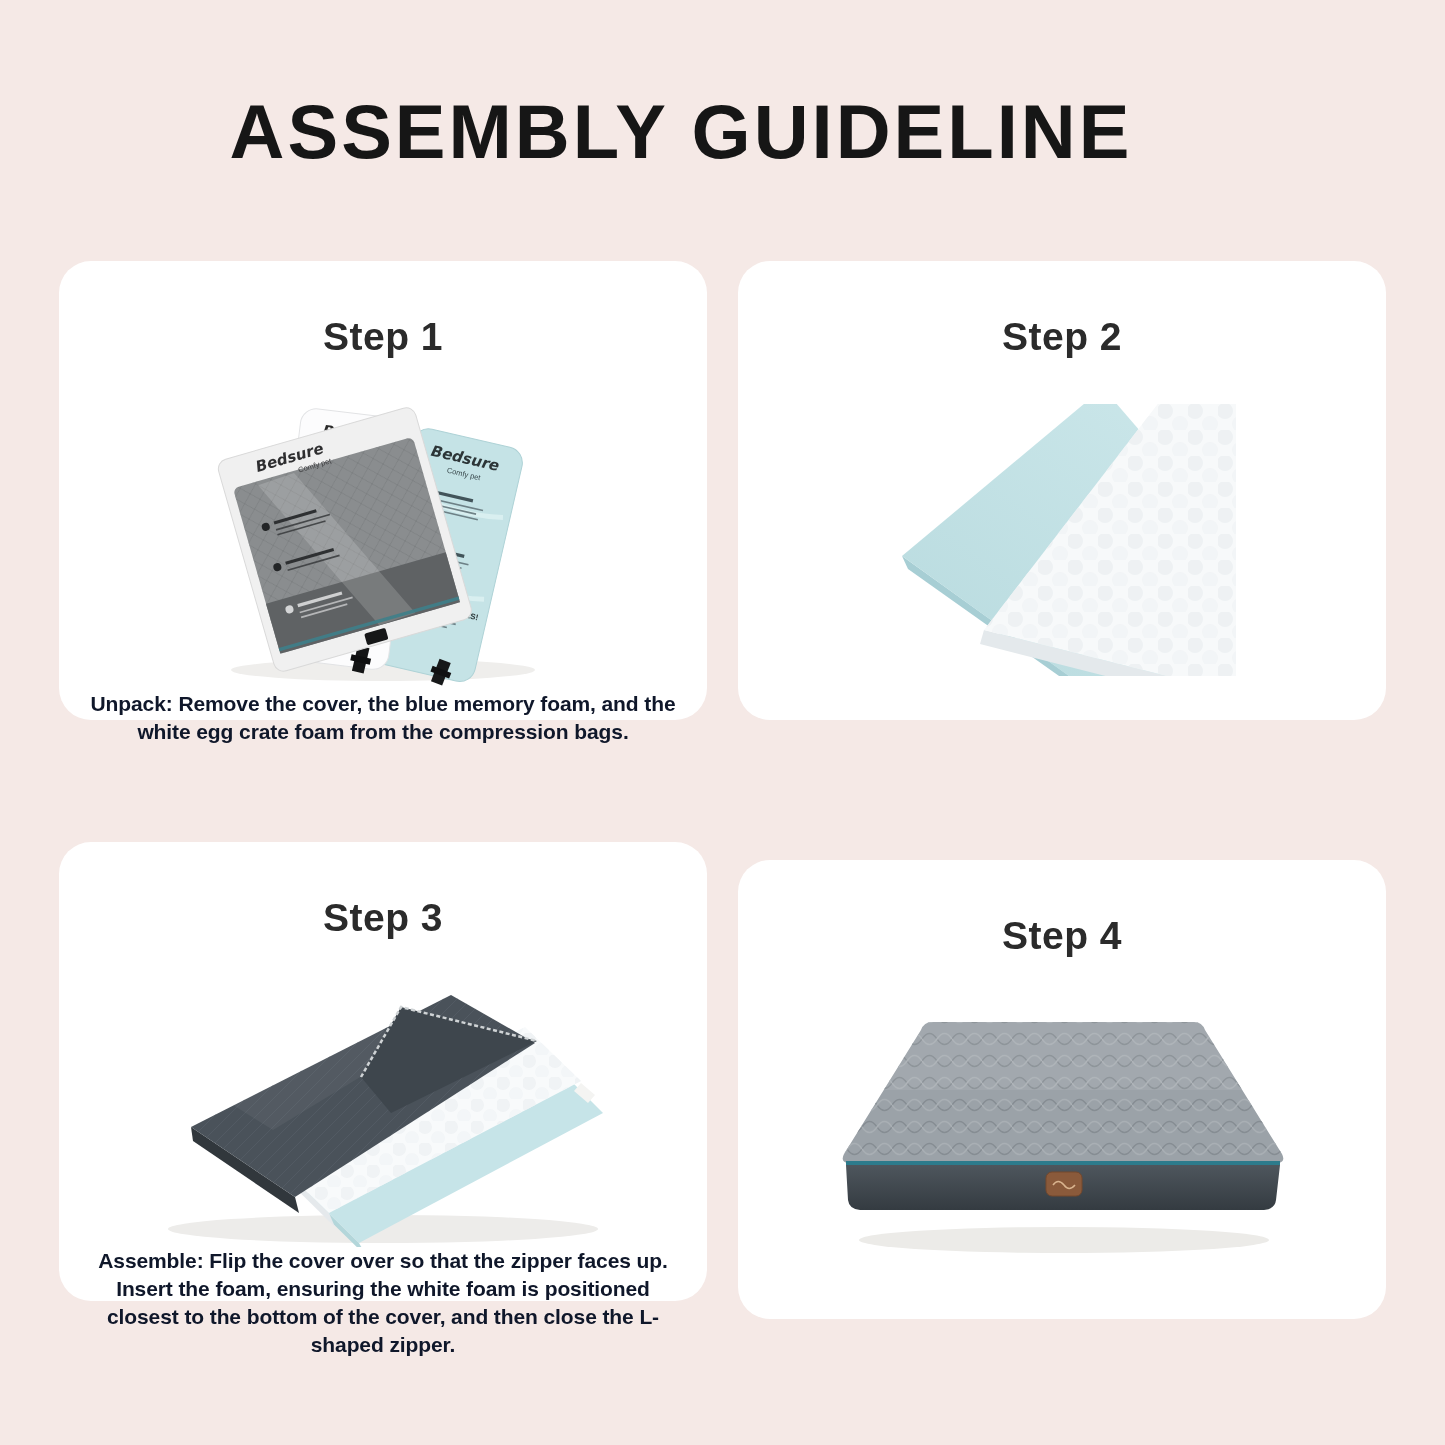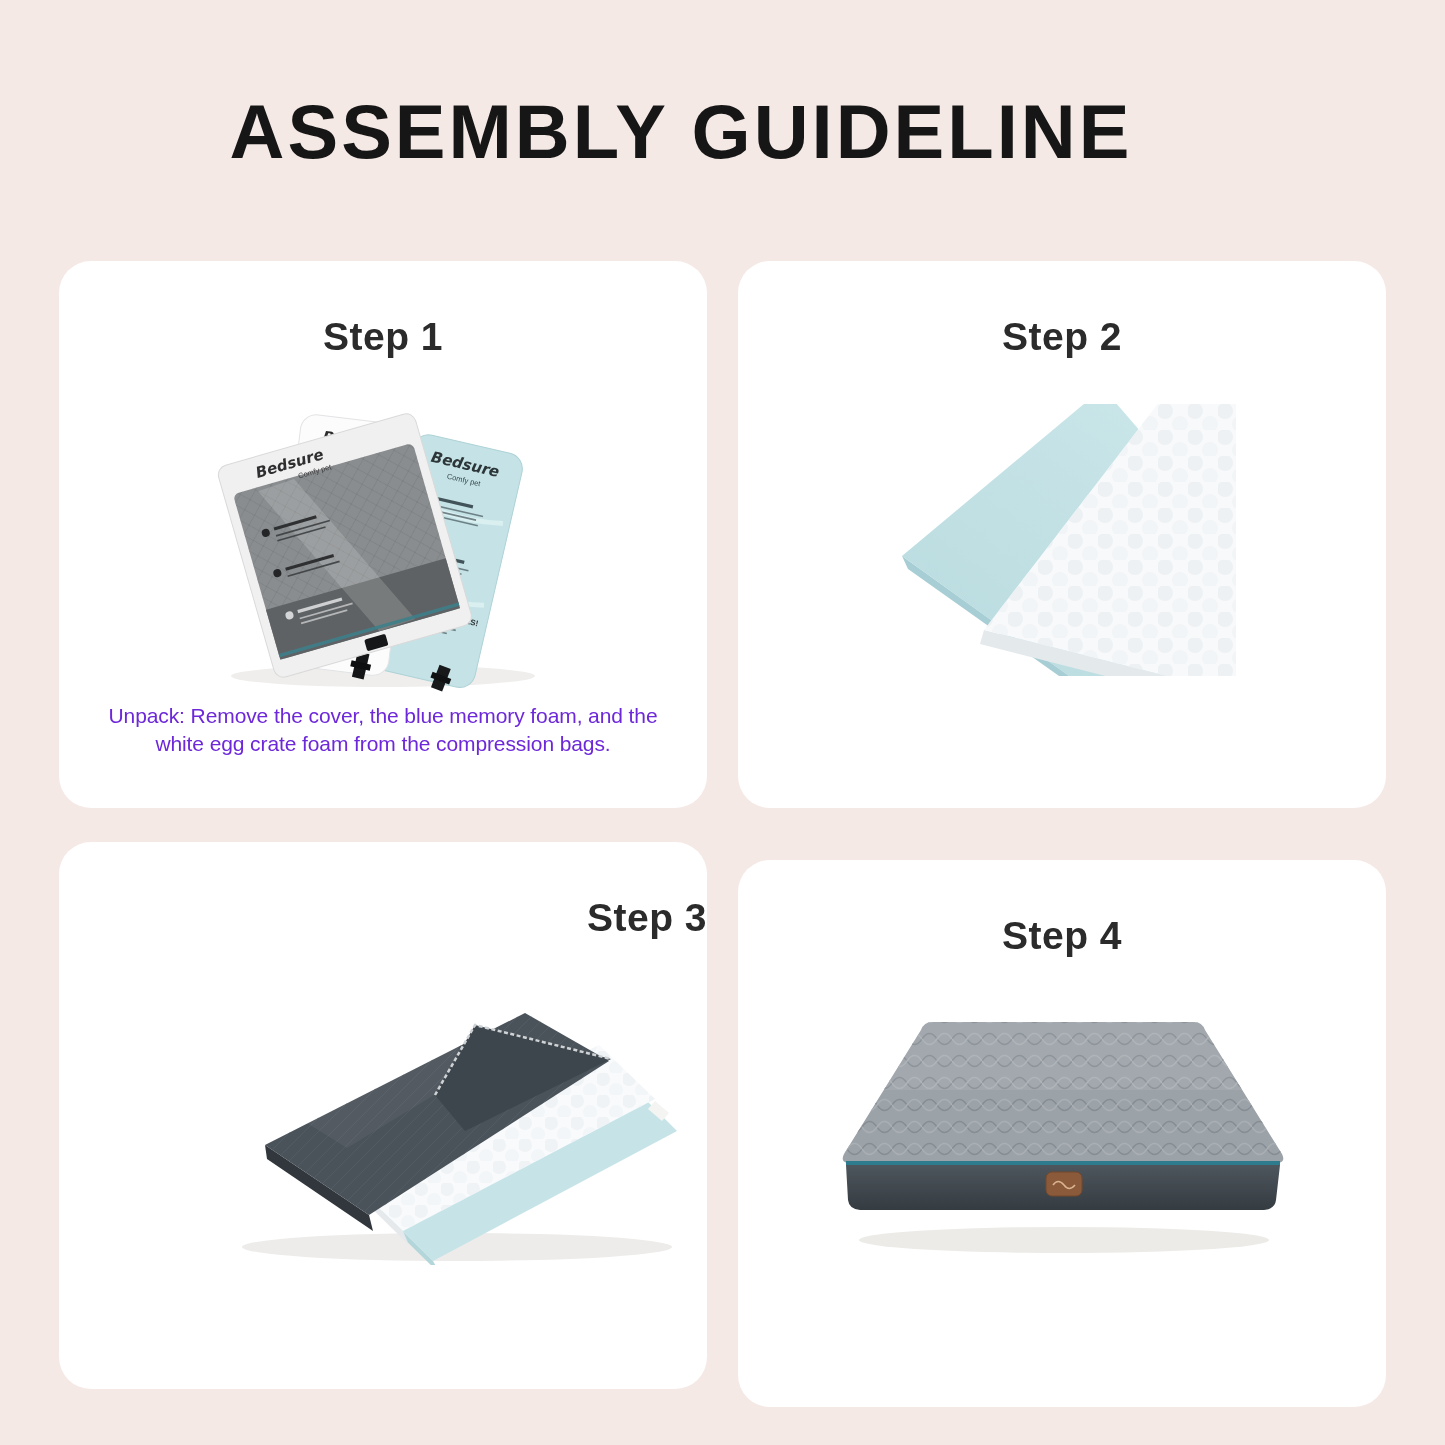--- a/index.html
+++ b/index.html
@@ -10,44 +10,45 @@
     position:relative;
     overflow:hidden;
   }
   .page-title {
     position:absolute; top:88px; left:0; width:1362px;
     text-align:center;
     font-size:76px; font-weight:700; letter-spacing:3px;
     color:#161616;
   }
   .card {
-    position:absolute; width:648px; height:547px;
+    position:absolute; width:648px; height:459px;
     background:#ffffff; border-radius:32px;
     display:flex; flex-direction:column; align-items:center;
   }
   .card.c1 { left:59px;  top:261px; }
   .card.c2 { left:738px; top:261px;gap:7px; }
-  .card.c3 { left:59px;  top:842px;align-items:flex-end; }
+  .card.c3 { left:59px;  top:842px; }
   .card.c4 { left:738px; top:842px;margin-top:18px; }
   .step-label {
     margin-top:54px;
     font-size:39px; font-weight:600; color:#2b2b2b;
     letter-spacing:0.5px; line-height:1.15;
     text-align:center;
   }
   .photo-wrap {
     height:338px; margin-top:4px;
     display:flex; align-items:center; justify-content:center;
   }
   .caption {
     width:100%;
     padding:0 29px;
     text-align:center;
     font-size:21px; line-height:28px; letter-spacing:-0.1px;
-    color:#6d28d9;
+    color:#0f172a;
+    font-weight:bold;
   }
   svg { display:block; }
   .brand-script { font-family:"DejaVu Sans", sans-serif; font-style:italic; font-weight:bold; }
 </style>
 </head>
 <body>
 
 <div class="page-title">ASSEMBLY GUIDELINE</div>
 
 <div class="card c1">
@@ -206,20 +207,21 @@
 
       <polygon points="58,182 162,252 166,268 60,196" fill="#31373c"></polygon>
       <polygon points="58,182 318,50 402,98 162,252" fill="#4a525a"></polygon>
       <polygon points="58,182 318,50 402,98 162,252" fill="url(#covP)"></polygon>
       <polygon points="100,160 240,80 280,100 140,185" fill="#ffffff" opacity="0.05"></polygon>
 
       <polygon points="228,132 268,62 404,96 258,168" fill="#3e464d"></polygon>
       <polyline points="228,132 268,62 404,96" stroke="#cfd3d5" stroke-width="2.5" stroke-dasharray="4 2.5" fill="none"></polyline>
     </svg>
   </div>
+  <div class="caption">Assemble: Flip the cover over so that the zipper faces up. Insert the foam, ensuring the white foam is positioned closest to the bottom of the cover, and then close the L-shaped zipper.</div>
 </div>
 
 <div class="card c4">
   <div class="step-label">Step 4</div>
   <div class="photo-wrap">
     <svg width="460" height="252" viewBox="0 0 460 252">
       <defs>
         <pattern id="quiltP" width="30" height="22" patternUnits="userSpaceOnUse">
           <path d="M0,11 Q7.5,0 15,11 Q22.5,22 30,11" stroke="#868d93" stroke-width="1.4" fill="none"></path>
           <path d="M0,11 Q7.5,22 15,11 Q22.5,0 30,11" stroke="#a9afb4" stroke-width="1.4" fill="none"></path>

